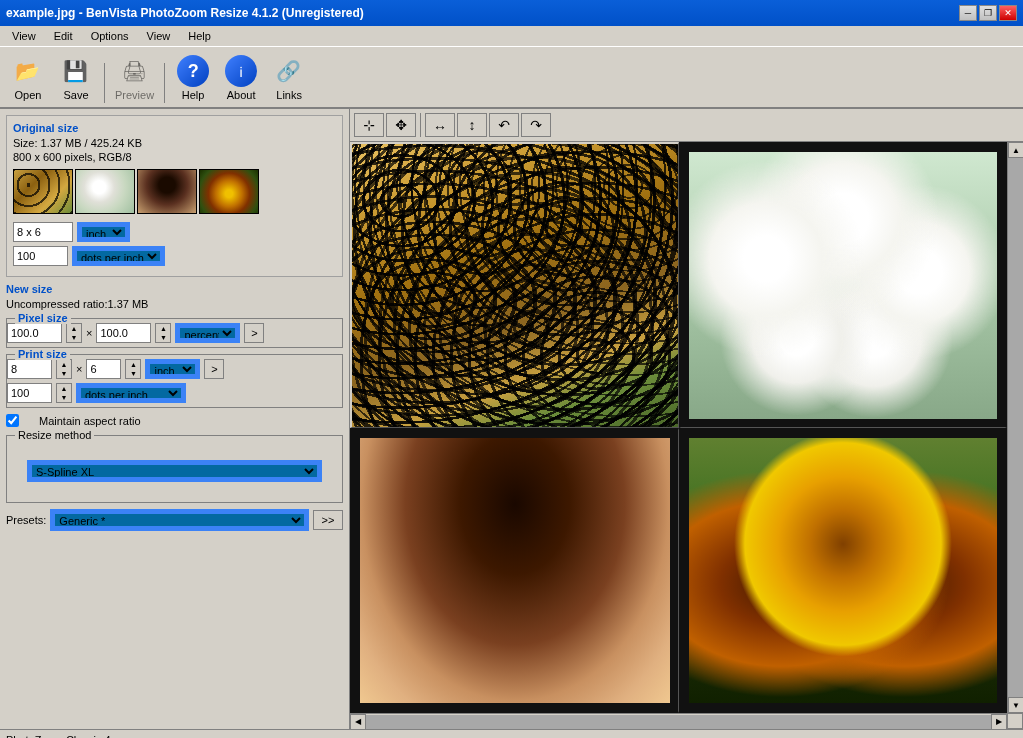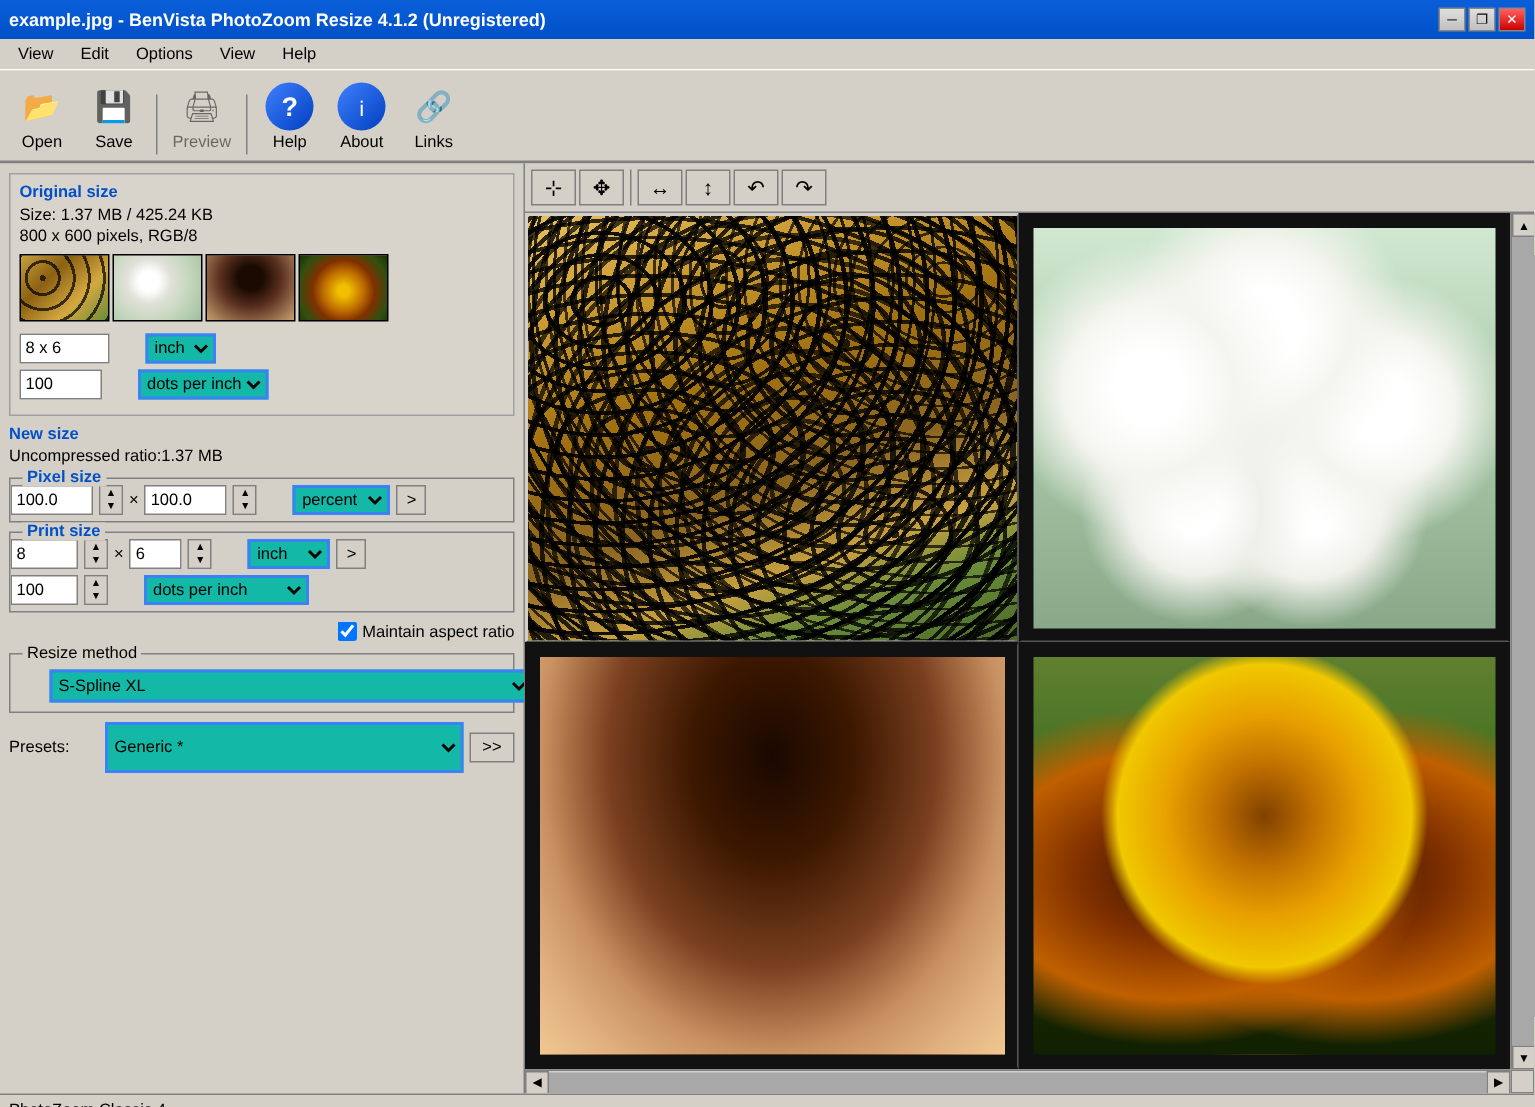--- a/index.html
+++ b/index.html
@@ -117,25 +117,24 @@
     }
     .spin-up, .spin-down {
       width: 14px; height: 10px;
       background: #d4d0c8;
       display: flex; align-items: center; justify-content: center;
       cursor: pointer; font-size: 7px;
       border: none;
     }
     
     select.field-select {
-      border: 2px solid #3b82f6;
-      background: #14b8a6;
+      border: 5px solid #3b82f6;
+      background: #0369a1;
       height: 20px;
       font-size: 11px;
-      margin-left: 20px;
     }
     
     .group-box {
       border: 1px solid #808080;
       padding: 0;
       margin-bottom: 6px;
       position: relative;
     }
     .group-box-title {
       position: absolute;
@@ -152,26 +151,26 @@
     .arrow-btn {
       width: 20px; height: 20px;
       background: #d4d0c8;
       border: 1px solid #808080;
       cursor: pointer;
       display: flex; align-items: center; justify-content: center;
       font-size: 11px;
     }
     
     .checkbox-row {
-      display: flex; align-items: center; gap: 4px; margin-top: 4px; justify-content: flex-end;
+      display: flex; align-items: center; gap: 20px; margin-top: 4px;
     }
     
     .resize-method-group {
       border: 1px solid #808080;
-      padding: 6px;
+      padding: 20px;
       margin-bottom: 6px;
       position: relative;
     }
     .resize-method-title {
       position: absolute; top: -7px; left: 8px;
       background: #d4d0c8; padding: 0 3px;
       font-size: 11px;
     }
     
     .presets-row {
@@ -466,21 +465,21 @@
         <option>S-Spline XL</option>
         <option>S-Spline Max</option>
         <option>Lanczos</option>
         <option>Bicubic</option>
         <option>Bilinear</option>
       </select>
     </div>
 
     <div class="presets-row">
       <span class="presets-label">Presets:</span>
-      <select class="field-select" style="flex:1;height:34px;">
+      <select class="field-select" style="flex:1;height:22px;">
         <option>Generic *</option>
       </select>
       <button class="arrow-btn" style="width:30px;">&gt;&gt;</button>
     </div>
 
   </div>
 
   <div class="right-panel">
 
     <div class="right-toolbar">

